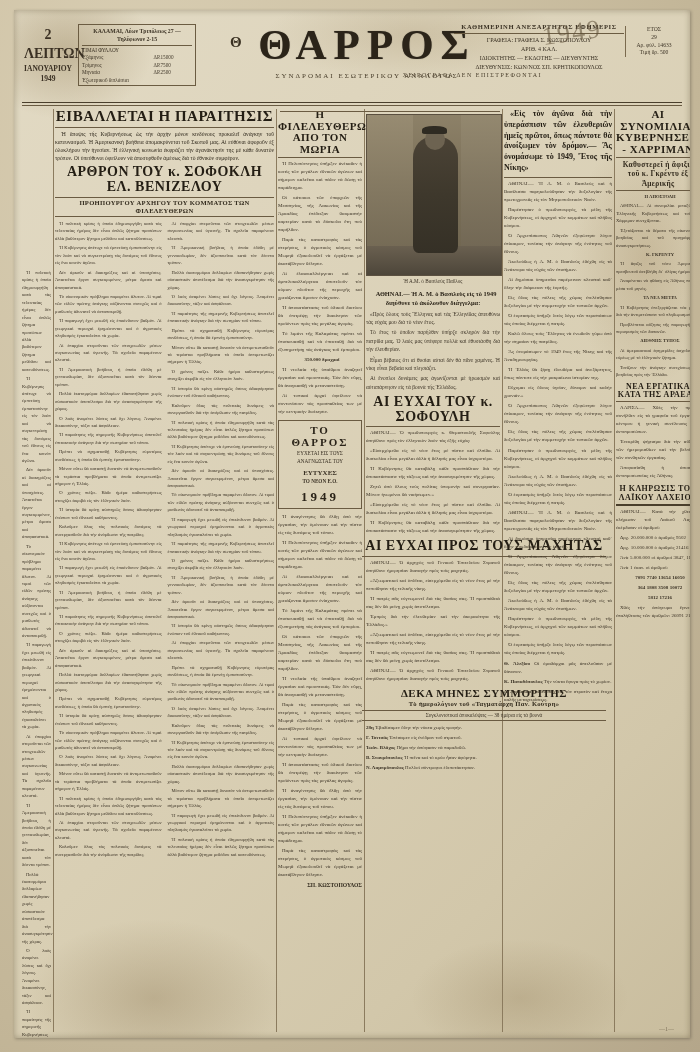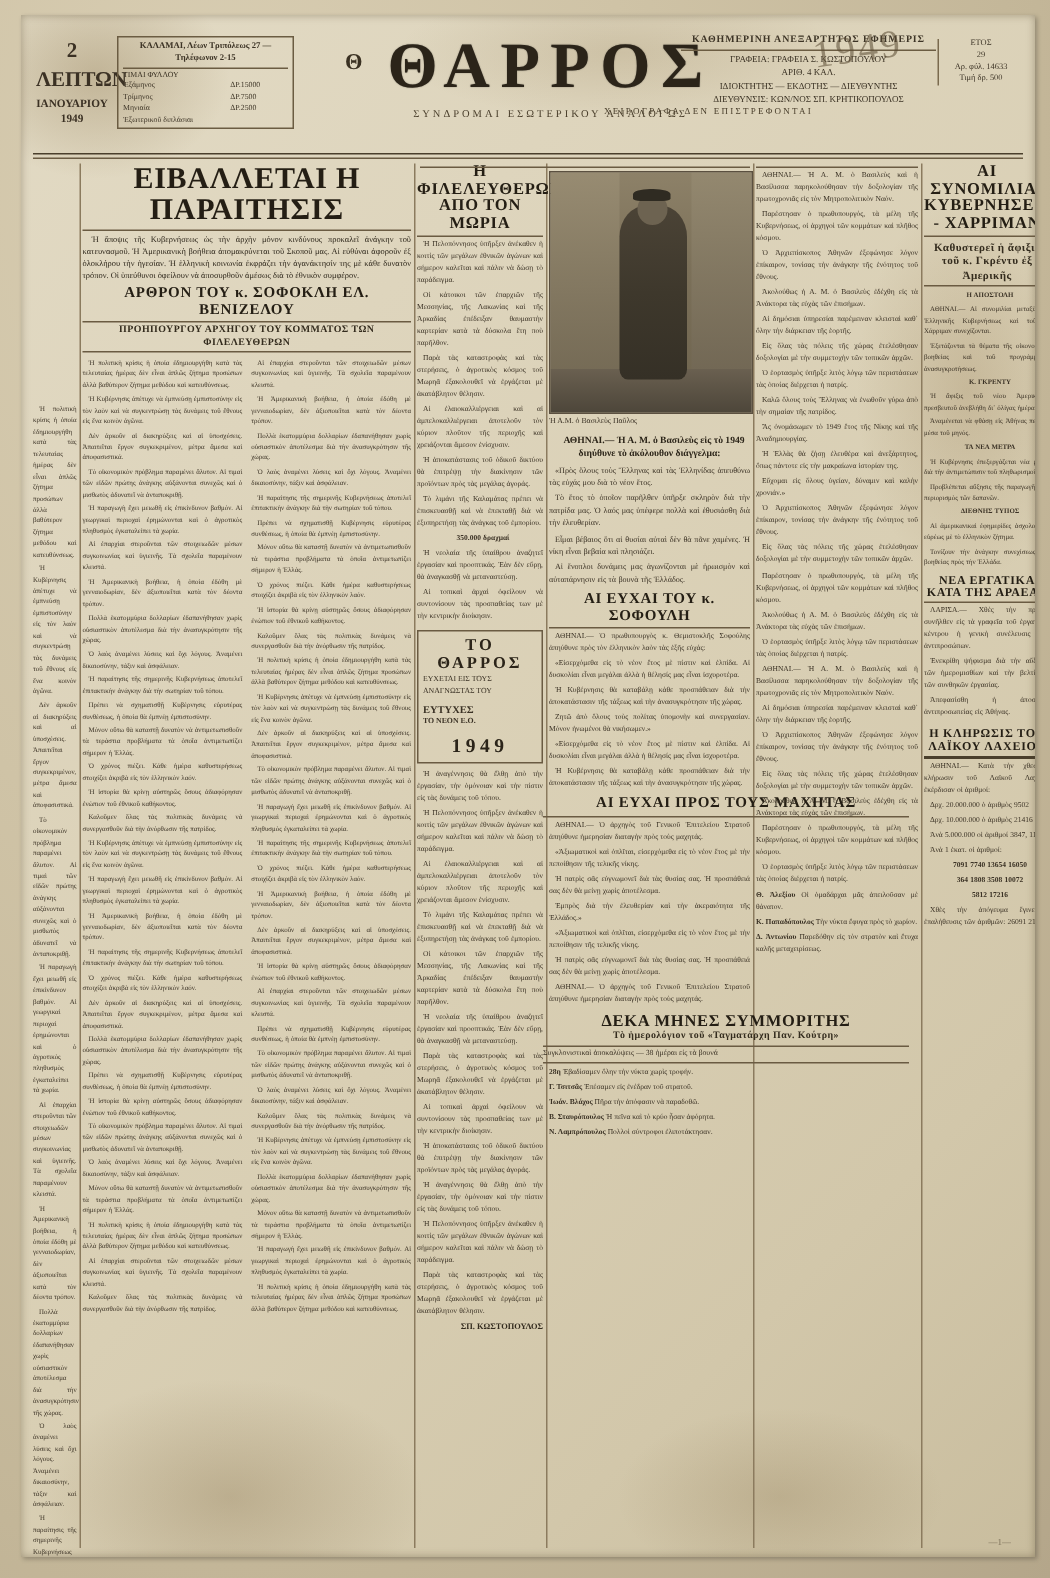--- a/index.html
+++ b/index.html
@@ -86,24 +86,24 @@
 
   
   .body{position:absolute;left:8px;top:99px;right:8px;bottom:6px;}
   .col{position:absolute;top:0;bottom:0;box-sizing:border-box;}
   .vline{position:absolute;top:0;bottom:0;width:0;border-left:1px solid #8b7b5e;}
 
   .hl{
     font-weight:bold;color:#241e14;text-align:center;line-height:1.05;
     letter-spacing:.5px;
   }
-  .hl.xl{font-size:20px;}
+  .hl.xl{font-size:15px;}
   .hl.lg{font-size:13px;}
   .hl.md{font-size:11px;}
-  .hl.sm{font-size:10px;}
+  .hl.sm{font-size:14px;}
   .hl.xs{font-size:8px;}
   .subhl{font-size:6.6px;text-align:center;font-weight:bold;color:#342c1e;letter-spacing:.3px;line-height:1.25;}
   .hr-thin{border-top:1px solid #6a5b42;margin:2px 0;}
   .hr-dbl{border-top:2px solid #4a3f2c;margin:2px 0;}
 
   
   .txt{font-size:4.6px;line-height:1.62;text-align:justify;color:#3b3225;
        -webkit-hyphens:auto;hyphens:auto;word-spacing:.2px;}
   .txt.t5{font-size:5px;line-height:1.6;}
   .txt.t55{font-size:5.4px;line-height:1.55;}
@@ -138,21 +138,21 @@
     background:linear-gradient(180deg,#9a8e74,#6f6551);opacity:.8;}
   .photo .bg2{position:absolute;right:0;top:0;width:30%;height:100%;
     background:linear-gradient(180deg,#958a71,#6b6150);opacity:.8;}
   .photo .ground{position:absolute;left:0;bottom:0;width:100%;height:18%;
     background:linear-gradient(180deg,#6a6050,#4d463a);}
 
   .boxed{border:1px solid #6a5b42;padding:3px;box-sizing:border-box;}
   .logo-box{
     text-align:center;font-weight:bold;font-size:11px;letter-spacing:2px;color:#2b2419;
   }
-  .tiny{font-size:5.2px;line-height:1.45;color:#3b3225;}
+  .tiny{font-size:5.2px;line-height:1.45;color:#3b3225;text-align:center;}
   .year{font-size:13px;font-weight:bold;text-align:center;color:#2b2419;letter-spacing:3px;}
   .sig{font-size:5.6px;text-align:right;font-weight:bold;color:#332b1e;}
   .numlist{font-size:5px;line-height:1.6;color:#3b3225;text-align:justify;}
   .numlist b{font-weight:bold;}
   .pgnum{position:absolute;right:16px;bottom:6px;font-size:6px;color:#5b4f3a;opacity:.7;}
 </style>
 </head>
 <body>
 
 <div class="page">
@@ -417,20 +417,23 @@
        <div class="numlist" style="margin-top:3px;">
          <p style="margin:0 0 2px;"><b>28η</b> <span>Ἐβαδίσαμεν ὅλην τὴν νύκτα χωρὶς τροφήν.</span></p>
          <p style="margin:0 0 2px;"><b>Γ. Τσιτσᾶς</b> <span>Ἐπέσαμεν εἰς ἐνέδραν τοῦ στρατοῦ.</span></p>
          <p style="margin:0 0 2px;"><b>Ἰωάν. Βλάχος</b> <span>Πῆρα τὴν ἀπόφασιν νὰ παραδοθῶ.</span></p>
          <p style="margin:0 0 2px;"><b>Β. Σταυρόπουλος</b> <span>Ἡ πεῖνα καὶ τὸ κρύο ἦσαν ἀφόρητα.</span></p>
          <p style="margin:0 0 2px;"><b>Ν. Λαμπρόπουλος</b> <span>Πολλοὶ σύντροφοι ἐλιποτάκτησαν.</span></p>
        </div>
      </div>
 
      <div class="col" style="left:482px;width:108px;">
+       <div class="lead" style="font-size:8px;line-height:1.35;color:#241e14;">
+         <p class="b">«Εἰς τὸν ἀγῶνα διὰ τὴν ὑπεράσπισιν τῶν ἐλευθεριῶν ἡμεῖς πρῶτοι, ὅπως πάντοτε θὰ ἀνοίξωμεν τὸν δρόμον.— Ἂς ὀνομάσωμε τὸ 1949, Ἔτος τῆς Νίκης»</p>
+       </div>
        <div class="hr-thin"></div>
        <div class="txt t5">
          <p>ΑΘΗΝΑΙ.— Ἡ Α. Μ. ὁ Βασιλεὺς καὶ ἡ Βασίλισσα παρηκολούθησαν τὴν δοξολογίαν τῆς πρωτοχρονιᾶς εἰς τὸν Μητροπολιτικὸν Ναόν.</p>
          <p>Παρέστησαν ὁ πρωθυπουργός, τὰ μέλη τῆς Κυβερνήσεως, οἱ ἀρχηγοὶ τῶν κομμάτων καὶ πλῆθος κόσμου.</p>
          <p>Ὁ Ἀρχιεπίσκοπος Ἀθηνῶν ἐξεφώνησε λόγον ἐπίκαιρον, τονίσας τὴν ἀνάγκην τῆς ἑνότητος τοῦ ἔθνους.</p>
          <p>Ἀκολούθως ἡ Α. Μ. ὁ Βασιλεὺς ἐδέχθη εἰς τὰ Ἀνάκτορα τὰς εὐχὰς τῶν ἐπισήμων.</p>
          <p>Αἱ δημόσιαι ὑπηρεσίαι παρέμειναν κλεισταὶ καθ᾽ ὅλην τὴν διάρκειαν τῆς ἑορτῆς.</p>
          <p>Εἰς ὅλας τὰς πόλεις τῆς χώρας ἐτελέσθησαν δοξολογίαι μὲ τὴν συμμετοχὴν τῶν τοπικῶν ἀρχῶν.</p>
          <p>Ὁ ἑορτασμὸς ὑπῆρξε λιτὸς λόγῳ τῶν περιστάσεων τὰς ὁποίας διέρχεται ἡ πατρίς.</p>
          <p>Καλῶ ὅλους τοὺς Ἕλληνας νὰ ἑνωθοῦν γύρω ἀπὸ τὴν σημαίαν τῆς πατρίδος.</p>

